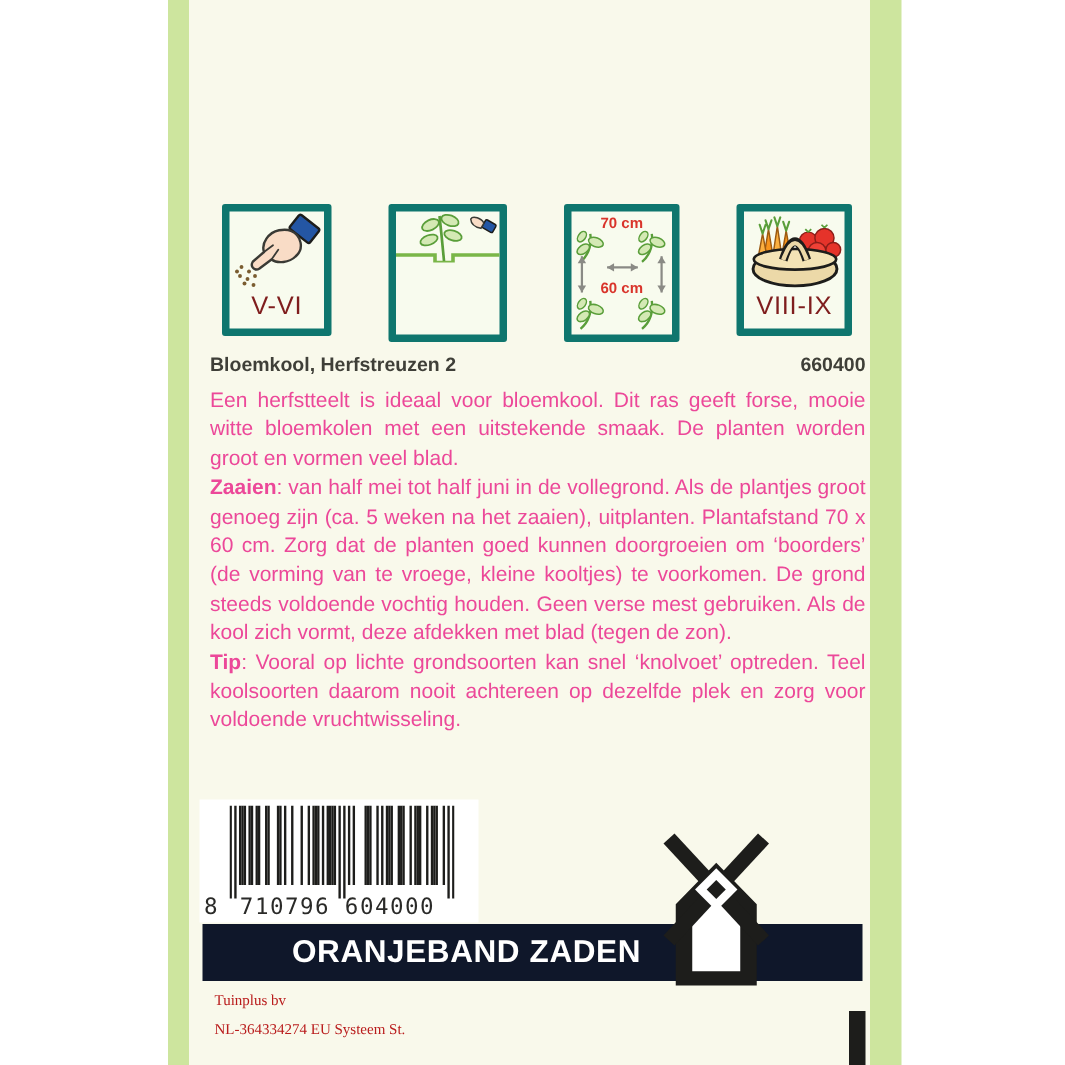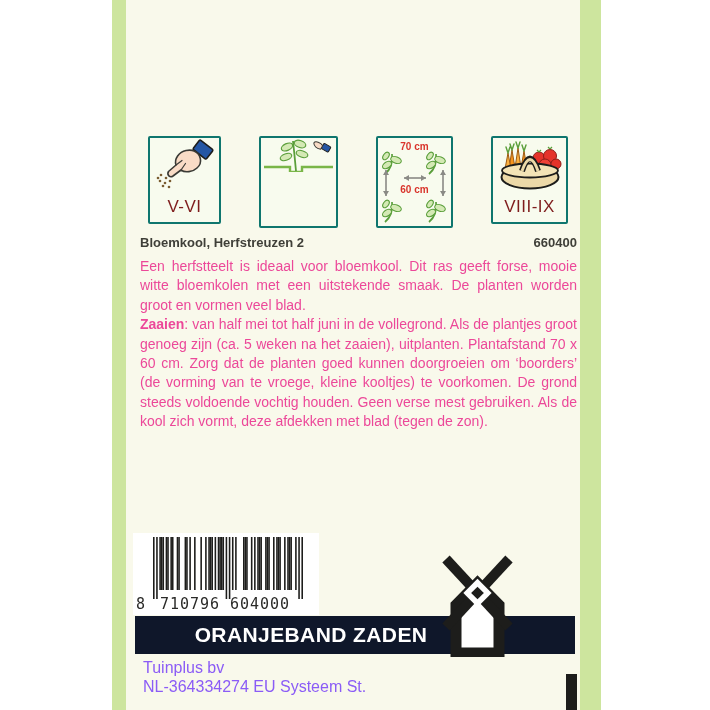--- a/index.html
+++ b/index.html
@@ -5,21 +5,21 @@
   html,body{margin:0;padding:0;}
   .page{position:relative;width:710px;height:710px;background:#ffffff;overflow:hidden;
         font-family:"Liberation Sans", sans-serif;}
   .edge-strip{position:absolute;top:0;height:710px;background:#cde59e;}
   .edge-strip.left{left:112px;width:14px;}
   .edge-strip.right{left:580px;width:21px;}
   .panel{position:absolute;left:126px;top:0;width:454px;height:710px;background:#f9f9eb;}
 
   
   .icon-row{position:absolute;left:148px;top:136px;width:420px;display:flex;justify-content:space-between;}
-  .icon-box{box-sizing:border-box;border:2px solid #0f766e;border-radius:2px;background:#f8fbee;
+  .icon-box{box-sizing:border-box;border:5px solid #0f766e;border-radius:2px;background:#f8fbee;
             height:88px;display:flex;flex-direction:column;align-items:center;position:relative;}
   .icon-box.b1{width:73px;}
   .icon-box.b2{width:79px;height:92px;}
   .icon-box.b3{width:77px;height:92px;}
   .icon-box.b4{width:77px;}
   .roman{margin-top:auto;margin-bottom:5px;font-size:17px;color:#7f1d1d;letter-spacing:0.5px;}
   .transplant-lines{margin-top:0;text-align:center;font-size:9.5px;line-height:10.2px;color:#3c3c36;}
   .spacing-label{position:absolute;font-size:10px;font-weight:700;color:#d9342b;width:100%;text-align:center;}
   .spacing-label.top{top:3px;}
   .spacing-label.mid{top:46px;}
@@ -43,21 +43,21 @@
   .barcode-digits .grp-l{position:absolute;left:26px;width:62px;text-align:center;bottom:0;letter-spacing:1px;}
   .barcode-digits .grp-r{position:absolute;left:96px;width:62px;text-align:center;bottom:0;letter-spacing:1px;}
 
   
   .brand-band{position:absolute;left:135px;top:616px;width:440px;height:38px;background:#0f172a;z-index:1;
               color:#ffffff;font-weight:700;font-size:21px;letter-spacing:0.4px;
               line-height:38px;text-align:center;padding-right:88px;box-sizing:border-box;}
   .windmill{position:absolute;left:441px;top:554px;z-index:2;}
 
   
-  .footer{position:absolute;left:143px;top:659px;font-size:16px;line-height:18.5px;color:#8b5cf6;}
+  .footer{position:absolute;left:143px;top:659px;font-size:10px;line-height:18.5px;color:#b91c1c;font-family:Liberation Serif, serif;}
   .print-mark{position:absolute;left:566px;top:674px;width:11px;height:36px;background:#1d1d1b;}
 </style>
 </head>
 <body>
 
 <div class="page">
   <div class="edge-strip left"></div>
   <div class="edge-strip right"></div>
   <div class="panel"></div>
 
@@ -155,20 +155,21 @@
   </div>
 
   <div class="header-row">
     <span class="title">Bloemkool, Herfstreuzen 2</span>
     <span class="artnum">660400</span>
   </div>
 
   <div class="body-text">
     <p>Een herfstteelt is ideaal voor bloemkool. Dit ras geeft forse, mooie witte bloemkolen met een uitstekende smaak. De planten worden groot en vormen veel blad.</p>
     <p><span class="lead">Zaaien</span><span>: van half mei tot half juni in de vollegrond. Als de plantjes groot genoeg zijn (ca. 5 weken na het zaaien), uitplanten. Plantafstand 70 x 60 cm. Zorg dat de planten goed kunnen doorgroeien om ‘boorders’ (de vorming van te vroege, kleine kooltjes) te voorkomen. De grond steeds voldoende vochtig houden. Geen verse mest gebruiken. Als de kool zich vormt, deze afdekken met blad (tegen de zon).</span></p>
+    <p><span class="lead">Tip</span><span>: Vooral op lichte grondsoorten kan snel ‘knolvoet’ optreden. Teel koolsoorten daarom nooit achtereen op dezelfde plek en zorg voor voldoende vruchtwisseling.</span></p>
   </div>
 
   <div class="barcode-box">
     <svg id="barcode-svg" class="barcode-bars" width="150" height="64" viewBox="0 0 95 64" preserveAspectRatio="none">
         <rect x="0" y="0" width="1" height="62" fill="#1d1d1b"></rect>
         <rect x="2" y="0" width="1" height="62" fill="#1d1d1b"></rect>
         <rect x="4" y="0" width="1" height="53" fill="#1d1d1b"></rect>
         <rect x="5" y="0" width="1" height="53" fill="#1d1d1b"></rect>
         <rect x="6" y="0" width="1" height="53" fill="#1d1d1b"></rect>
         <rect x="8" y="0" width="1" height="53" fill="#1d1d1b"></rect>

